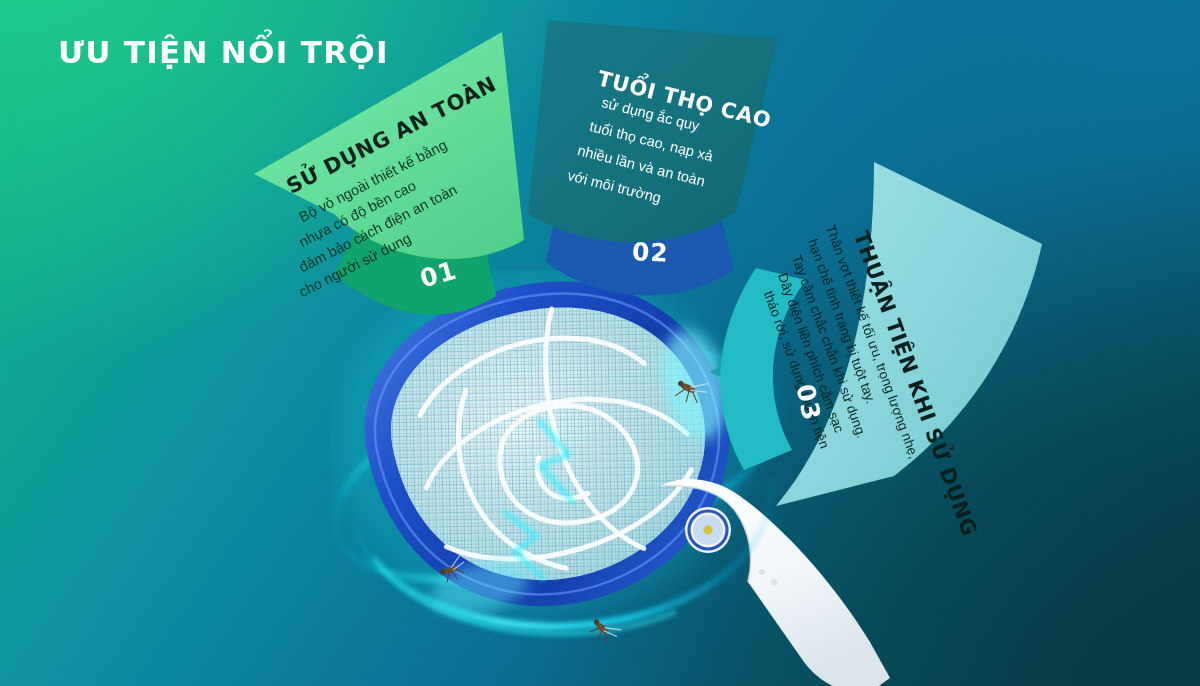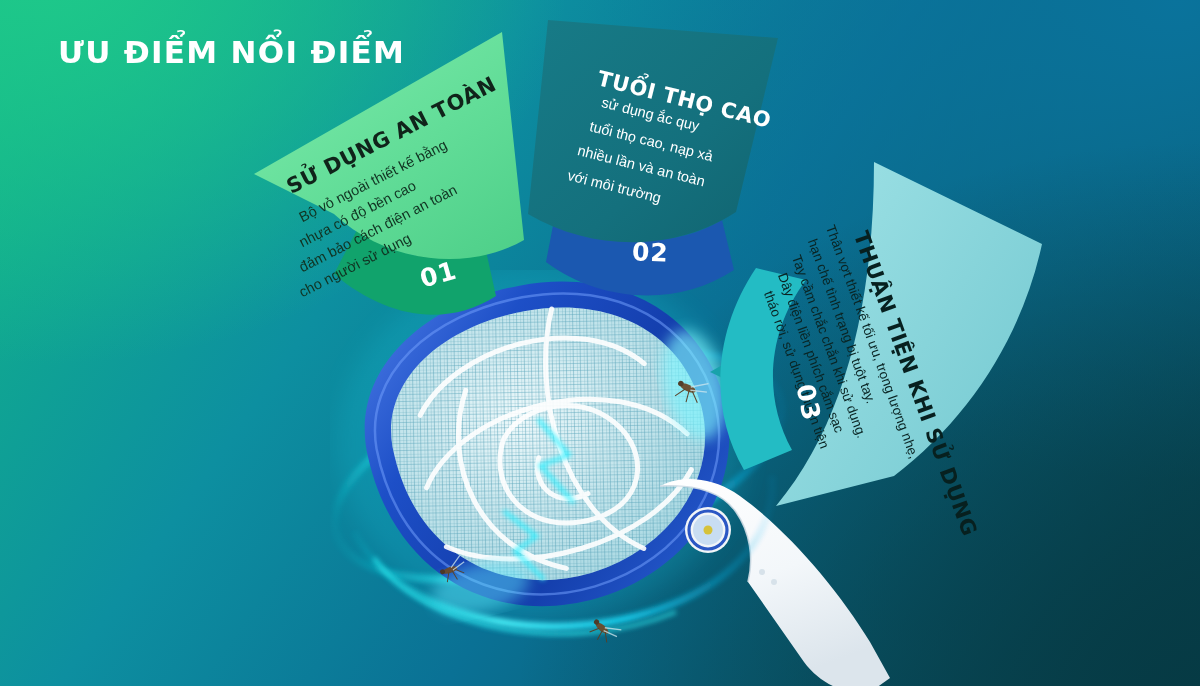--- a/index.html
+++ b/index.html
@@ -71,21 +71,21 @@
   #card3 .b2 { left:54px;  top:88px; }
   #card3 .b3 { left:40px;  top:106px; }
   #card3 .b4 { left:26px;  top:124px; }
   #card3 .card-num { font-size:25px; left:48px; top:228px; transform:rotate(78deg); }
 </style>
 </head>
 <body>
 
 <div></div>
 
-<div id="title">ƯU ĐIỂM NỔI ĐIỂM</div>
+<div id="title">ƯU TIỆN NỔI TRỘI</div>
 
 <div id="racket">
   <svg width="680" height="420" viewBox="0 0 680 420">
     <defs>
       <radialGradient id="meshG" cx="42%" cy="38%" r="68%">
         <stop offset="0%" stop-color="#eef9fb"></stop>
         <stop offset="45%" stop-color="#cbe8ee"></stop>
         <stop offset="100%" stop-color="#a9d8e2"></stop>
       </radialGradient>
       <linearGradient id="rimG" x1="0%" y1="0%" x2="100%" y2="100%">

